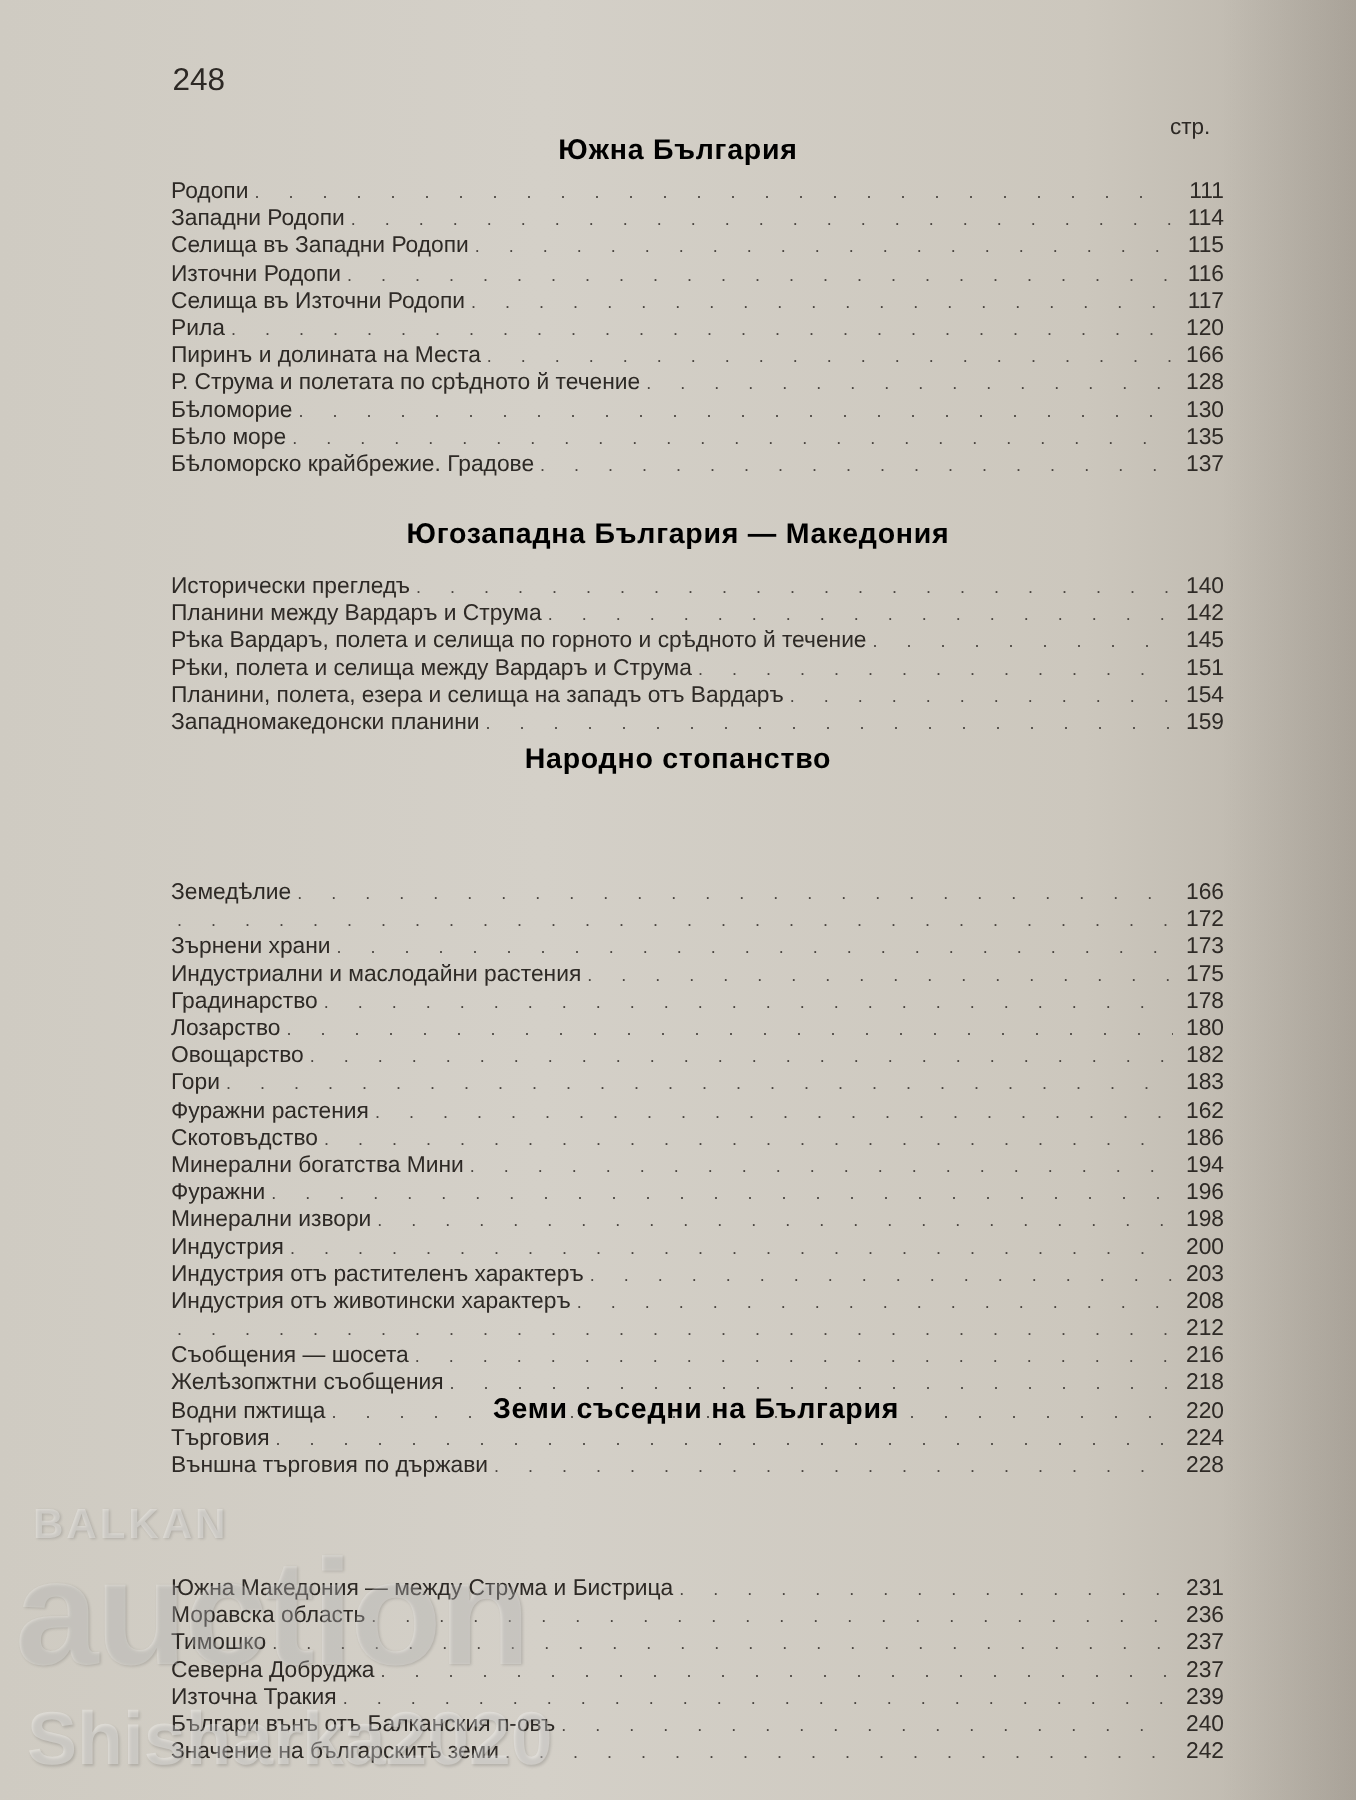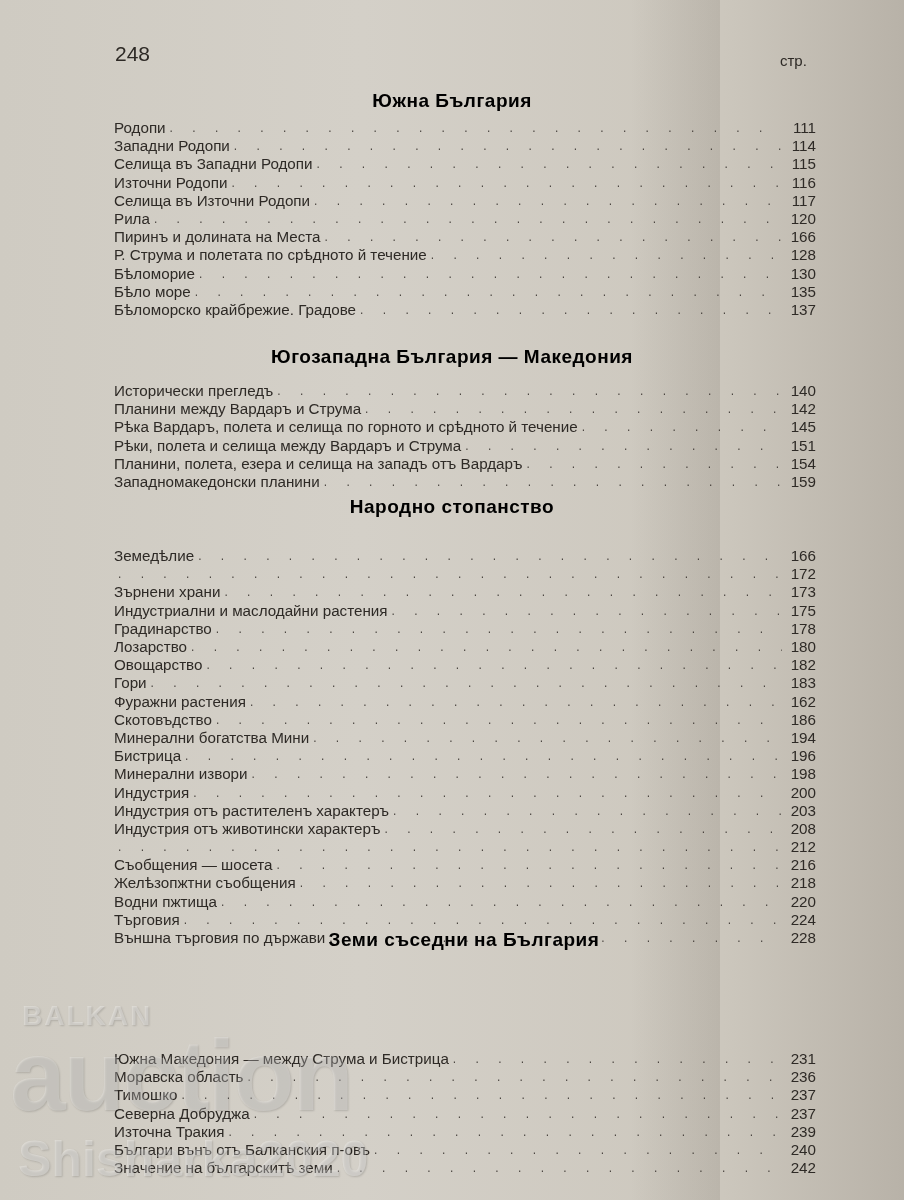--- a/index.html
+++ b/index.html
@@ -2,27 +2,27 @@
 <html><head>
   <meta charset="utf-8">
   <style>
     html, body { margin: 0; padding: 0; }
     body {
       width: 904px; height: 1200px; overflow: hidden; position: relative;
       background: linear-gradient(90deg, #cfcbc2 0%, #d4d0c8 40%, #ccc7bd 80%, #b8b2a8 100%);
       font-family: "Liberation Sans", sans-serif;
       color: #2a2622;
     }
-    .page { position: absolute; left: 0; top: 0; width: 720px; height: 1200px; }
+    .page { position: absolute; left: 0; top: 0; width: 904px; height: 1200px; }
     .page-number {
       position: absolute; left: 115px; top: 42px;
       font-family: "Liberation Sans", sans-serif; font-size: 21px; color: #2d2925;
     }
     .page-col-label {
-      position: absolute; left: 780px; top: 52px; font-size: 15px; color: #2d2925;
+      position: absolute; left: 780px; top: 76px; font-size: 15px; color: #2d2925;
     }
     .section-title {
       position: absolute; left: 0; width: 904px; text-align: center;
       font-family: "Liberation Sans", sans-serif; font-weight: bold; font-size: 19px;
       color: #000000; letter-spacing: 0.5px;
     }
     .toc-list { position: absolute; left: 114px; width: 702px; }
     .toc-row {
       display: flex; align-items: center; height: 18.2px;
       font-family: "Liberation Sans", sans-serif; font-size: 15.2px; line-height: 18px;
@@ -142,21 +142,21 @@
         <span class="toc-page">154</span>
       </div>
       <div class="toc-row">
         <span class="toc-label">Западномакедонски планини</span>
         <span class="toc-dots">. . . . . . . . . . . . . . . . . . . . . . . . . . . . . . . . . . . . . . . . . . . . . . . . . . . . . . . . . . . . . . . .</span>
         <span class="toc-page">159</span>
       </div>
     </div>
 
   <div class="section-title" style="top:496px;">Народно стопанство</div>
-  <div class="toc-list" style="top:547px;">
+  <div class="toc-list" style="top:586px;">
       <div class="toc-row">
         <span class="toc-label">Земедѣлие</span>
         <span class="toc-dots">. . . . . . . . . . . . . . . . . . . . . . . . . . . . . . . . . . . . . . . . . . . . . . . . . . . . . . . . . . . . . . . .</span>
         <span class="toc-page">166</span>
       </div>
       <div class="toc-row">
         <span class="toc-dots">. . . . . . . . . . . . . . . . . . . . . . . . . . . . . . . . . . . . . . . . . . . . . . . . . . . . . . . . . . . . . . . .</span>
         <span class="toc-page">172</span>
       </div>
       <div class="toc-row">
@@ -198,21 +198,21 @@
         <span class="toc-label">Скотовъдство</span>
         <span class="toc-dots">. . . . . . . . . . . . . . . . . . . . . . . . . . . . . . . . . . . . . . . . . . . . . . . . . . . . . . . . . . . . . . . .</span>
         <span class="toc-page">186</span>
       </div>
       <div class="toc-row">
         <span class="toc-label">Минерални богатства Мини</span>
         <span class="toc-dots">. . . . . . . . . . . . . . . . . . . . . . . . . . . . . . . . . . . . . . . . . . . . . . . . . . . . . . . . . . . . . . . .</span>
         <span class="toc-page">194</span>
       </div>
       <div class="toc-row">
-        <span class="toc-label">Бистрица</span>
+        <span class="toc-label">Фуражни</span>
         <span class="toc-dots">. . . . . . . . . . . . . . . . . . . . . . . . . . . . . . . . . . . . . . . . . . . . . . . . . . . . . . . . . . . . . . . .</span>
         <span class="toc-page">196</span>
       </div>
       <div class="toc-row">
         <span class="toc-label">Минерални извори</span>
         <span class="toc-dots">. . . . . . . . . . . . . . . . . . . . . . . . . . . . . . . . . . . . . . . . . . . . . . . . . . . . . . . . . . . . . . . .</span>
         <span class="toc-page">198</span>
       </div>
       <div class="toc-row">
         <span class="toc-label">Индустрия</span>

